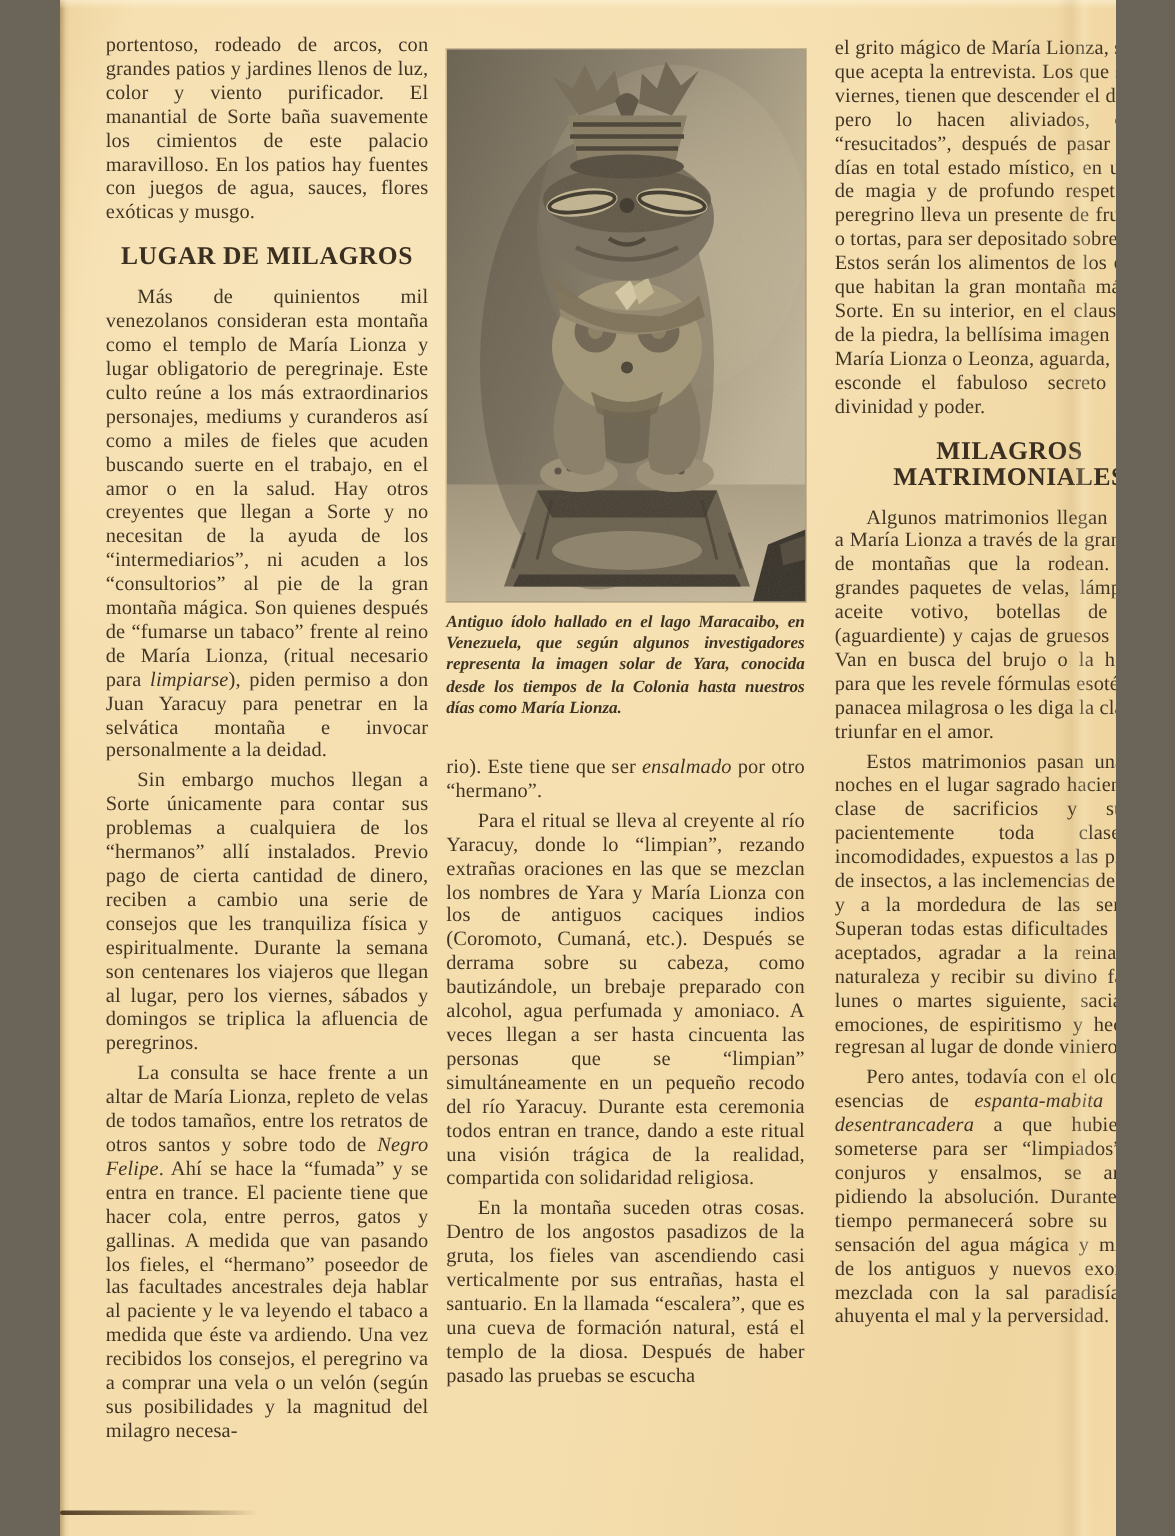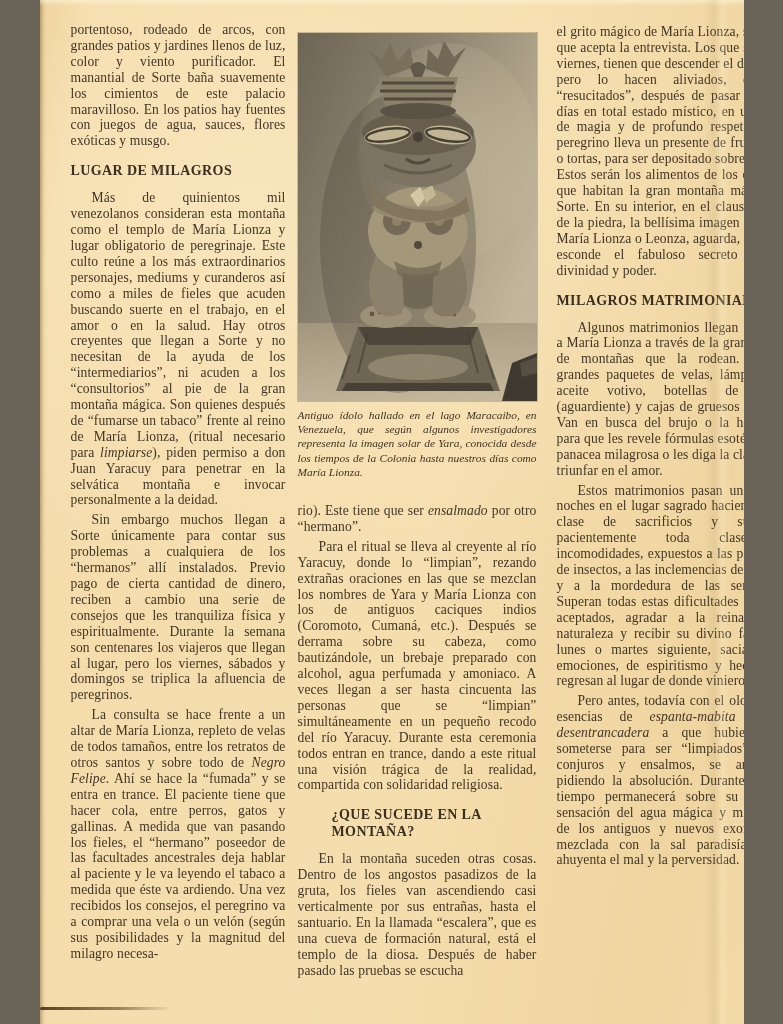--- a/index.html
+++ b/index.html
@@ -47,40 +47,40 @@
     font-size:13.6px;
     line-height:15.9px;
     text-align:justify;
     text-justify:inter-word;
     letter-spacing:.1px;
   }
   p.body.ind{text-indent:1.55em;}
   p.body em{font-style:italic;}
   h2.head{
     margin:13px 0 11px 0;
-    font-size:14px;
+    font-size:17px;
     line-height:17px;
     font-weight:bold;
-    text-align:left;
+    text-align:center;
     letter-spacing:.4px;
     color:#3a2f21;
   }
   h2.head.narrow{padding:0 34px;}
 
   figure.photo{
     margin:0;
     width:239px;height:368px;
     background:#8a8070;
     box-shadow:0 0 0 1px rgba(70,55,35,.25);
   }
   .caption{
     margin:7px 0 24px 0;
     font-size:11.4px;
     line-height:14.2px;
-    font-weight:normal;
+    font-weight:bold;
     font-style:italic;
     text-align:justify;
     color:#3e3322;
   }
   .caption em{font-style:italic;}
   .midtext{margin-top:20px;}
 </style>
 </head>
 <body>
 
@@ -179,21 +179,20 @@
         <path d="M214 330 L239 320 L239 368 L204 368 Z" fill="#37322a"></path>
         <path d="M222 330 L239 324 L239 340 L224 344 Z" fill="#514a3d"></path>
 
         <rect x="0" y="0" width="239" height="368" filter="url(#grain)" opacity="0.5"></rect>
       </svg>
     </figure>
     <figcaption class="caption"><em>Antiguo ídolo hallado en el lago Maracaibo, en Venezuela, que según algunos investigadores representa la imagen solar de Yara, conocida desde los tiempos de la Colonia hasta nuestros días como María Lionza.</em></figcaption>
     <div class="midtext">
       <p class="body"><span>rio). Este tiene que ser </span><em>ensalmado</em><span> por otro “hermano”.</span></p>
       <p class="body ind"><span>Para el ritual se lleva al creyente al río Yaracuy, donde lo “limpian”, rezando extrañas oraciones en las que se mezclan los nombres de Yara y María Lionza con los de antiguos caciques indios (Coromoto, Cumaná, etc.). Después se derrama sobre su cabeza, como bautizándole, un brebaje preparado con alcohol, agua perfumada y amoniaco. A veces llegan a ser hasta cincuenta las personas que se “limpian” simultáneamente en un pequeño recodo del río Yaracuy. Durante esta ceremonia todos entran en trance, dando a este ritual una visión trágica de la realidad, compartida con solidaridad religiosa.</span></p>
-      <h2 class="head narrow">¿QUE SUCEDE EN LA MONTAÑA?</h2>
       <p class="body ind"><span>En la montaña suceden otras cosas. Dentro de los angostos pasadizos de la gruta, los fieles van ascendiendo casi verticalmente por sus entrañas, hasta el santuario. En la llamada “escalera”, que es una cueva de formación natural, está el templo de la diosa. Después de haber pasado las pruebas se escucha</span></p>
     </div>
   </div>
 
   <div class="col col3">
     <p class="body"><span>el grito mágico de María Lionza, signo de que acepta la entrevista. Los que suben el viernes, tienen que descender el domingo, pero lo hacen aliviados, curados, “resucitados”, después de pasar los tres días en total estado místico, en un clima de magia y de profundo respeto. Cada peregrino lleva un presente de frutas, pan o tortas, para ser depositado sobre el altar. Estos serán los alimentos de los espíritus que habitan la gran montaña mágica de Sorte. En su interior, en el claustro vivo de la piedra, la bellísima imagen de Yara, María Lionza o Leonza, aguarda, espera y esconde el fabuloso secreto de su divinidad y poder.</span></p>
     <h2 class="head">MILAGROS MATRIMONIALES</h2>
     <p class="body ind"><span>Algunos matrimonios llegan a visitar a María Lionza a través de la gran cadena de montañas que la rodean. Llevan grandes paquetes de velas, lámparas de aceite votivo, botellas de cocuy (aguardiente) y cajas de gruesos tabacos. Van en busca del brujo o la hechicera para que les revele fórmulas esotéricas, la panacea milagrosa o les diga la clave para triunfar en el amor.</span></p>
     <p class="body ind"><span>Estos matrimonios pasan una o dos noches en el lugar sagrado haciendo toda clase de sacrificios y sufriendo pacientemente toda clase de incomodidades, expuestos a las picaduras de insectos, a las inclemencias del tiempo y a la mordedura de las serpientes. Superan todas estas dificultades para ser aceptados, agradar a la reina de la naturaleza y recibir su divino favor. El lunes o martes siguiente, saciados de emociones, de espiritismo y hechicería, regresan al lugar de donde vinieron.</span></p>
     <p class="body ind"><span>Pero antes, todavía con el olor de las esencias de </span><em>espanta-mabita</em><span> o de </span><em>desentrancadera</em><span> a que hubieron de someterse para ser “limpiados”, entre conjuros y ensalmos, se arrodillan pidiendo la absolución. Durante mucho tiempo permanecerá sobre su piel la sensación del agua mágica y misteriosa de los antiguos y nuevos exorcismos, mezclada con la sal paradisíaca que ahuyenta el mal y la perversidad.</span></p>

